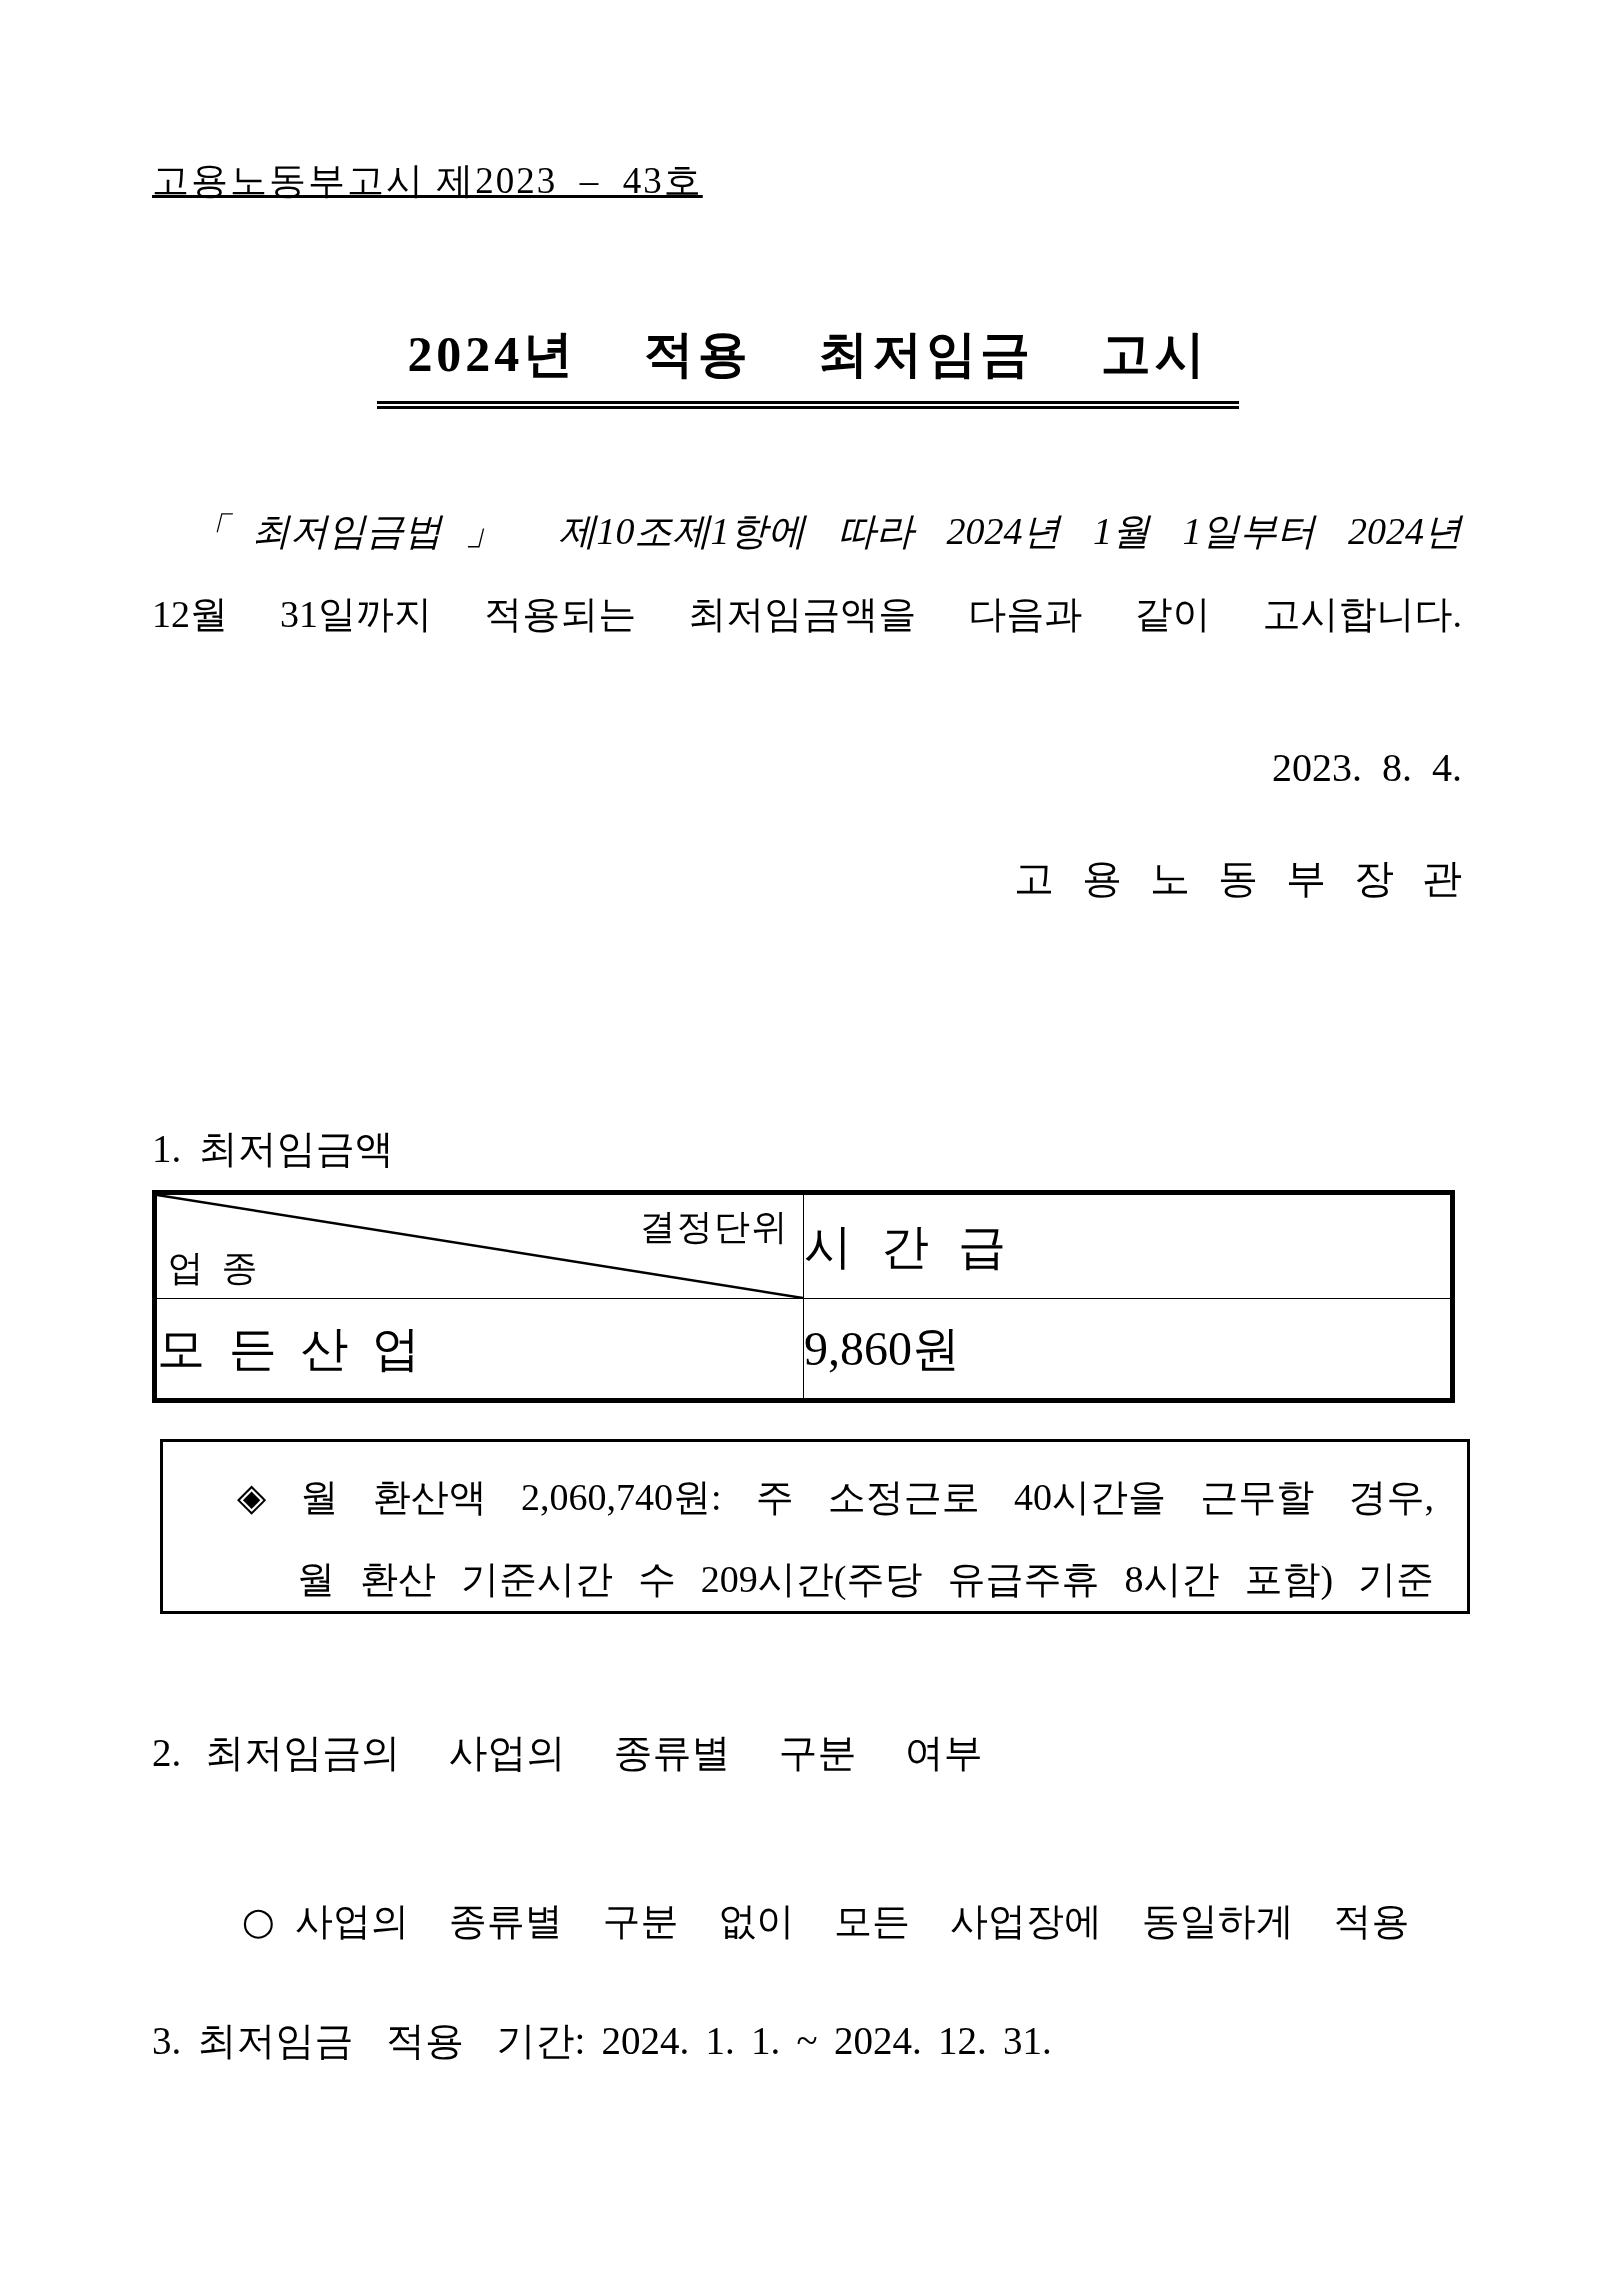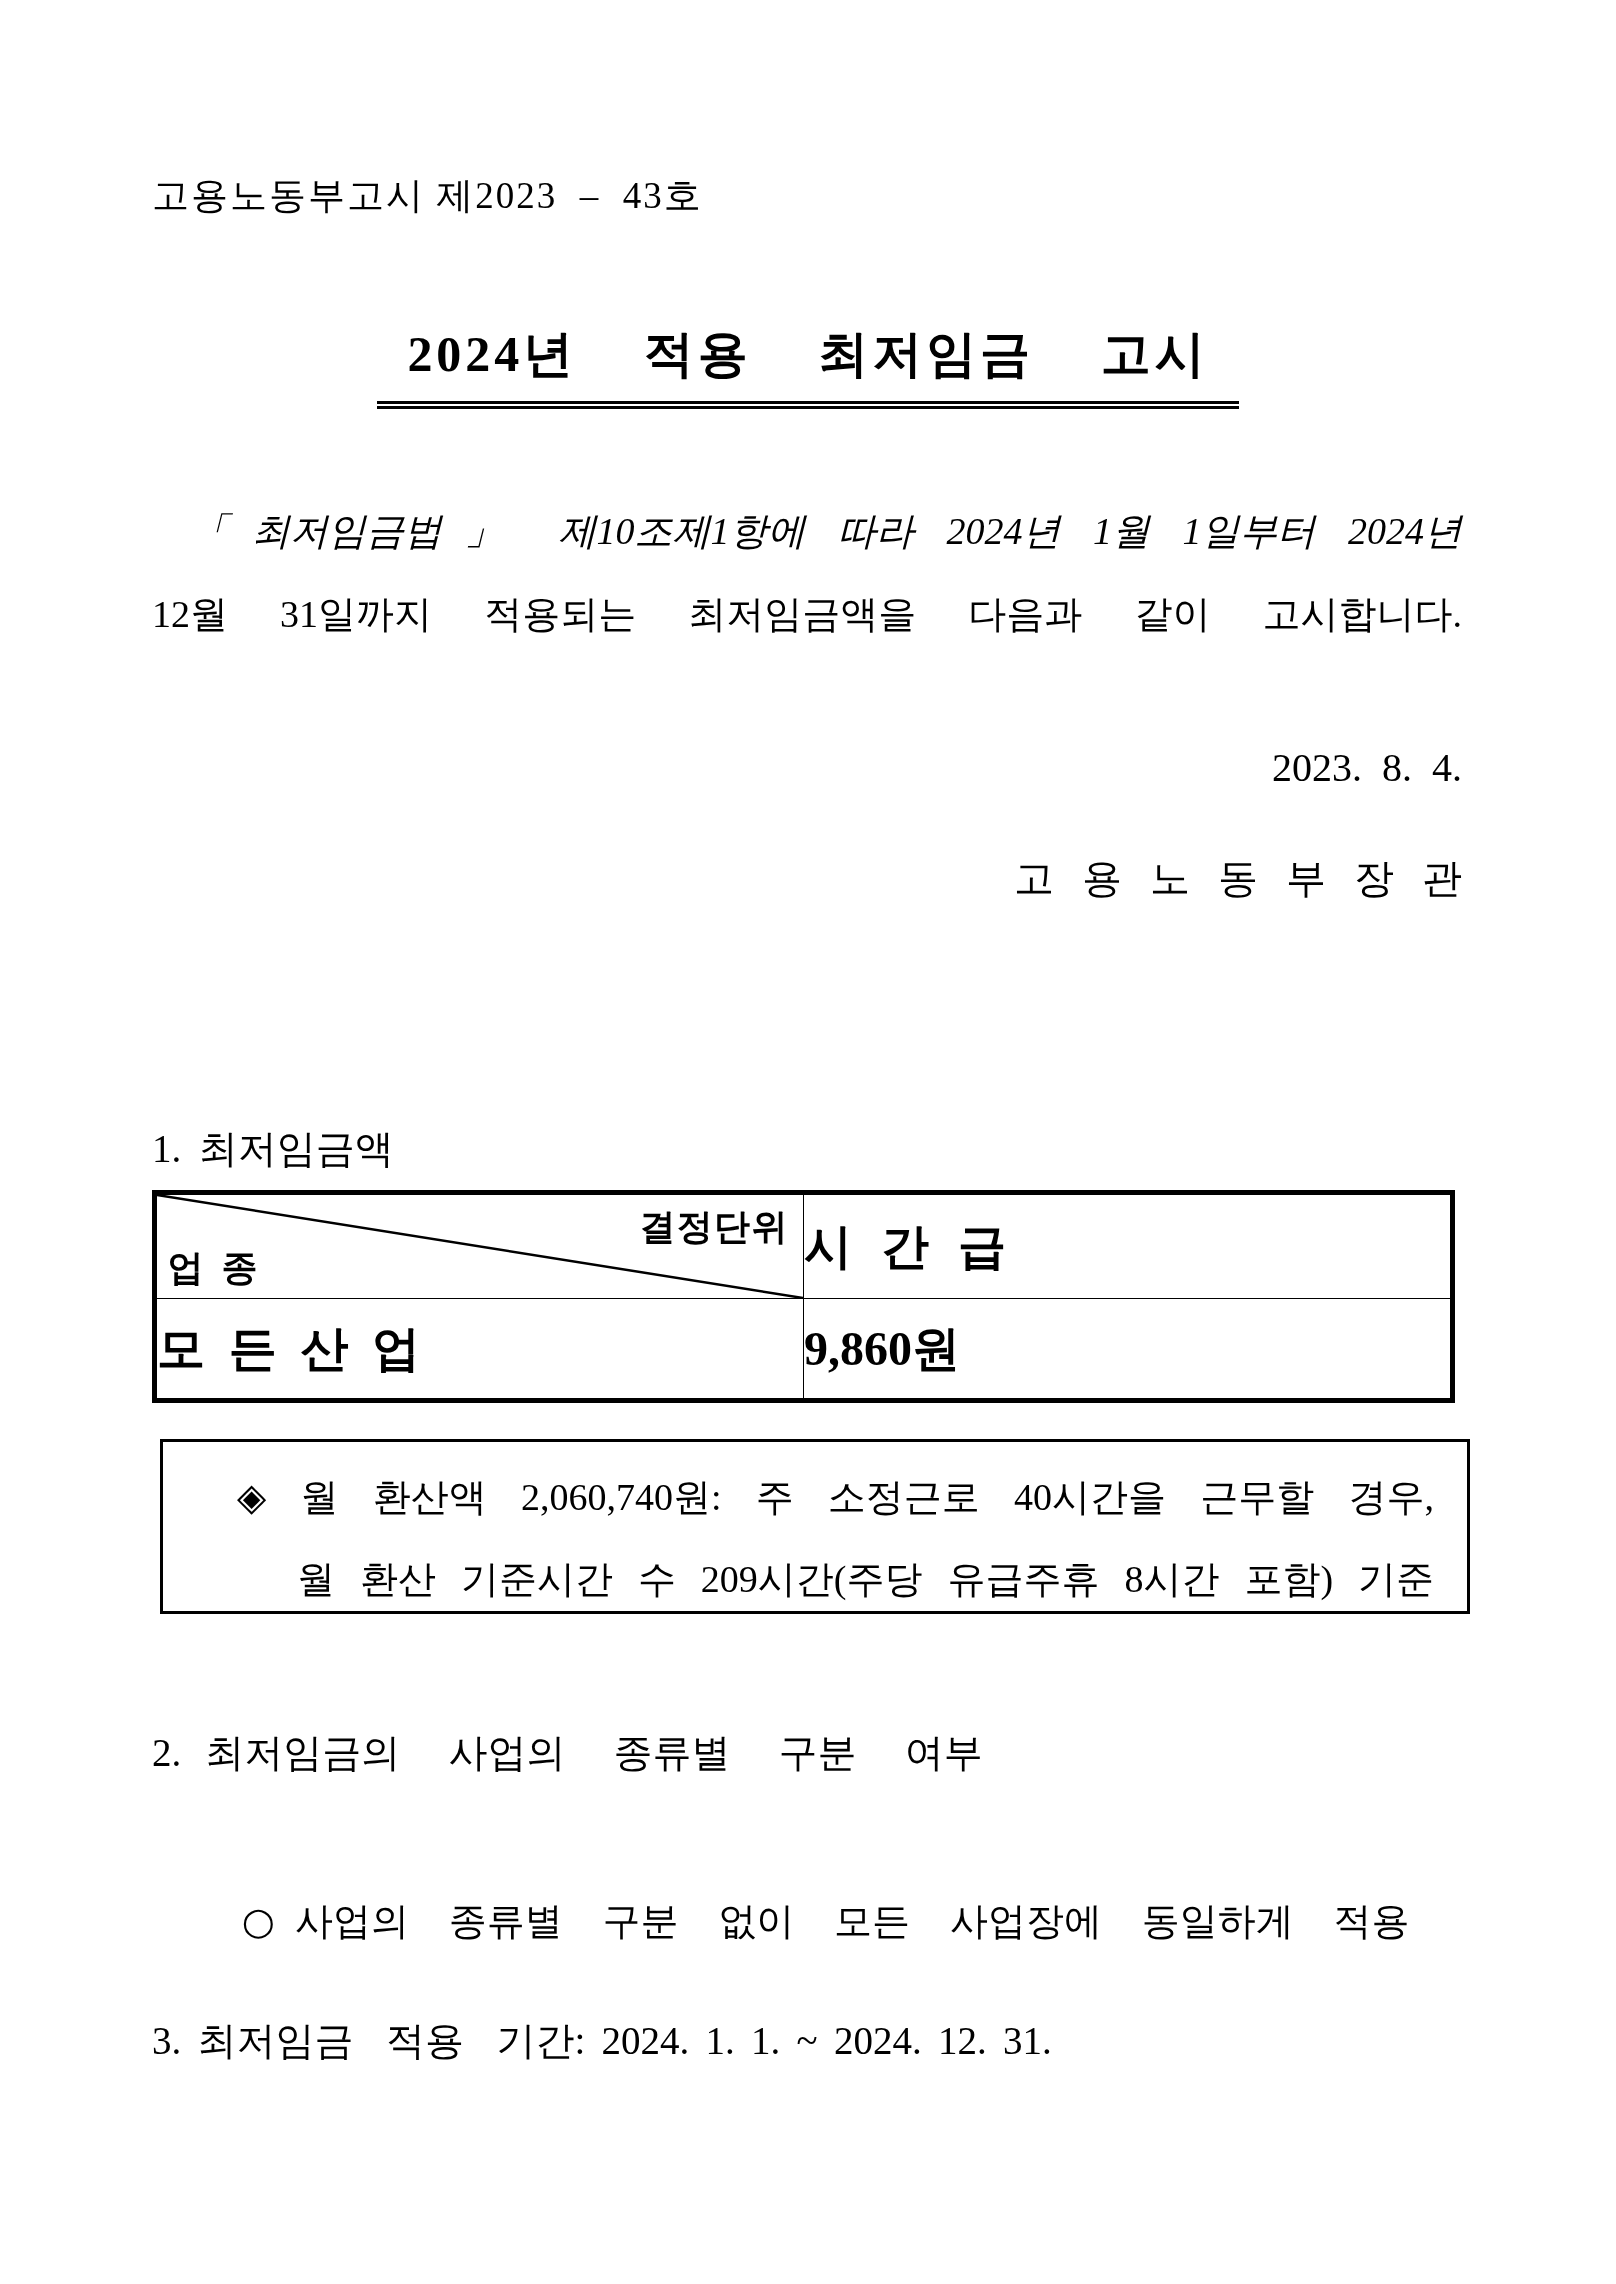--- a/index.html
+++ b/index.html
@@ -12,24 +12,25 @@
     width: 1616px;
     height: 2284px;
     font-family: "Liberation Serif", "DejaVu Serif", serif;
     color: #000000;
     overflow: hidden;
   }
   .abs { position: absolute; }
 
   
   .notice-number {
-    left: 152px; top: 171px;
+    left: 152px; top: 156px;
     font-size: 37px;
     letter-spacing: 2px;
     white-space: pre;
+    text-decoration: underline;
   }
 
   
   .title-wrap {
     left: 0; top: 321px;
     width: 100%;
     text-align: center;
   }
   .doc-title {
     display: inline-block;
@@ -86,21 +87,20 @@
   .wage-table {
     left: 152px; top: 1190px;
     width: 1303px;
     border-collapse: collapse;
     table-layout: fixed;
   }
   .wage-table td {
     border: 1.3px solid #000000;
     box-sizing: border-box;
     padding: 0;
-    font-weight: bold;
   }
   .wage-table { border: 5.9px solid #000000; }
   .wage-table tr.header-row td { height: 106px; }
   .wage-table tr.data-row td { height: 102px; }
 
   .corner-cell { position: relative; }
   .corner-cell svg {
     position: absolute;
     left: 0; top: 0;
     width: 100%; height: 100%;

